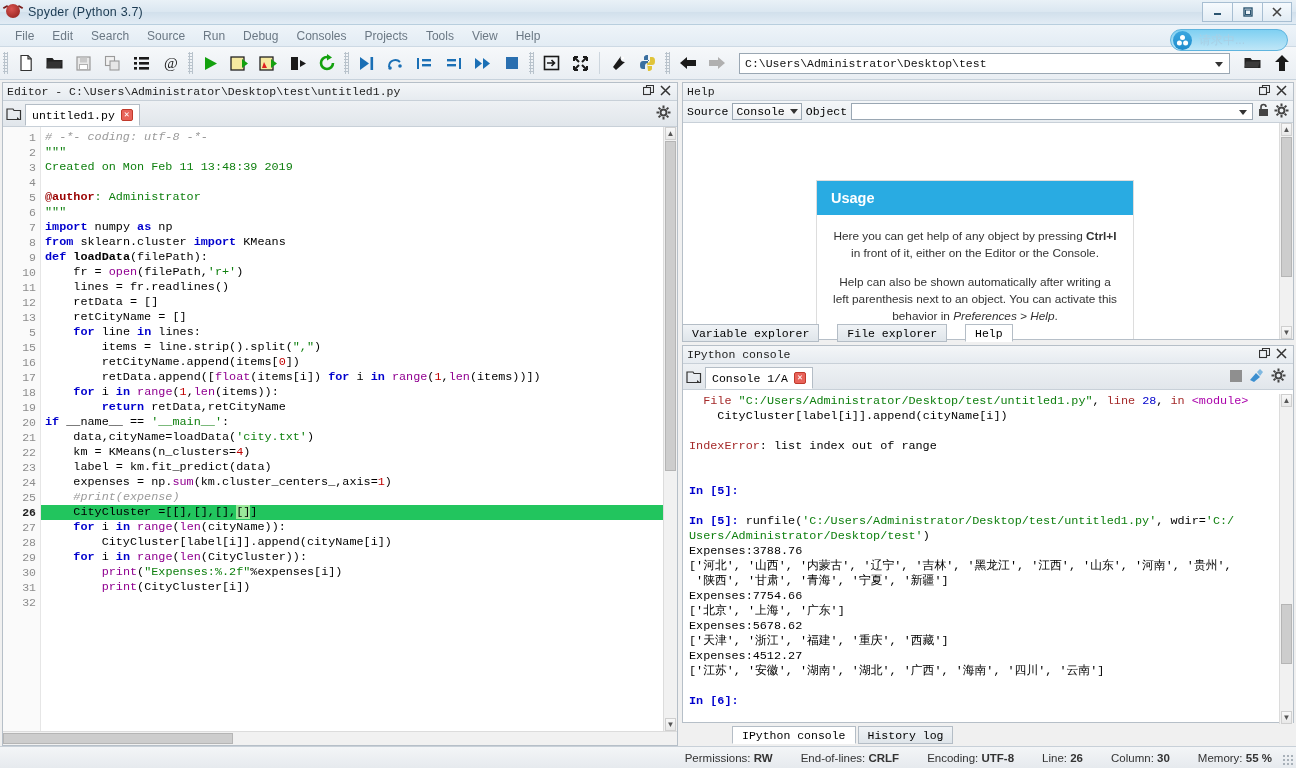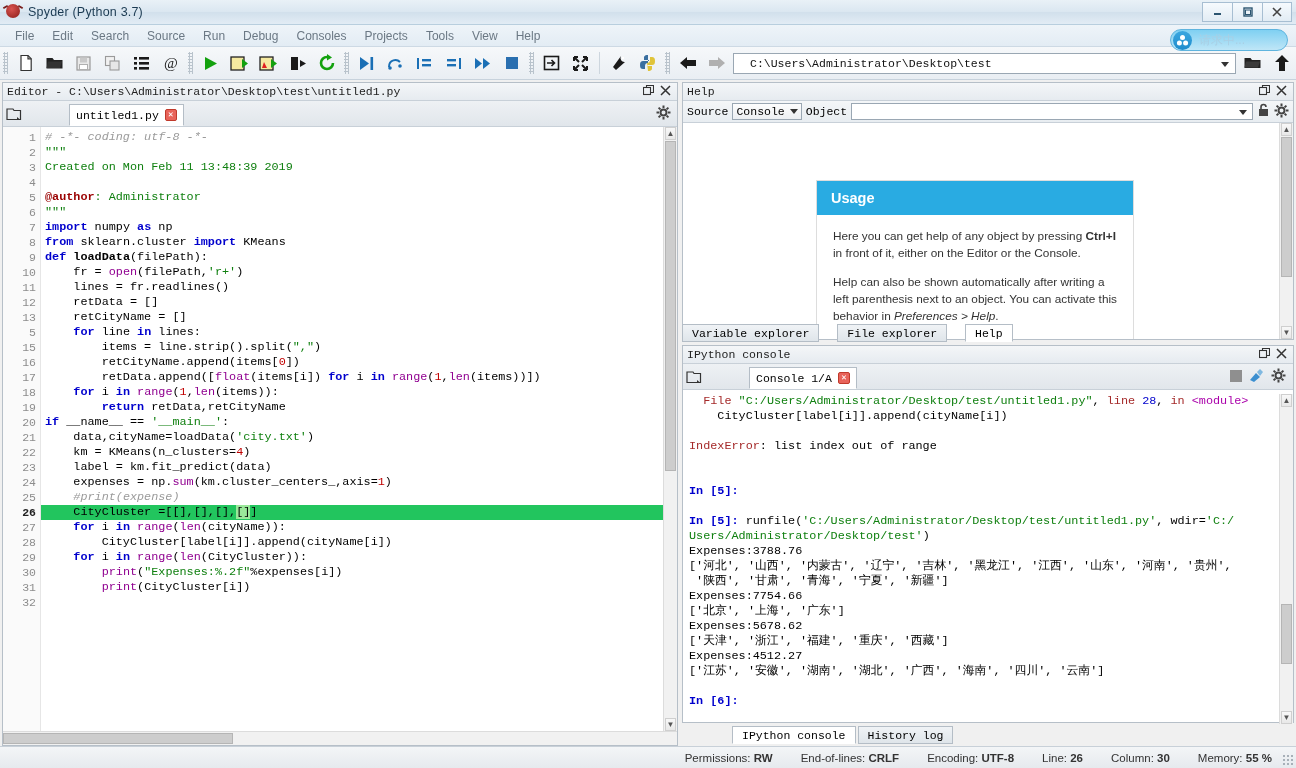--- a/index.html
+++ b/index.html
@@ -74,24 +74,24 @@
   }
   .tb-btn {
     width: 27px; height: 27px; display: flex; align-items: center; justify-content: center;
     margin: 0 1px; border-radius: 2px;
   }
   .tb-btn svg { display: block; }
   .tb-sep { width: 1px; height: 22px; background: #cdd6de; margin: 0 4px; }
 
   
   .pathbox {
-    flex: 1; height: 21px; margin: 0 2px; background: #fff;
+    flex: 1; height: 21px; margin: 0 8px; background: #fff;
     border: 1px solid #9aa7b3; display: flex; align-items: center;
     font-family: "Liberation Mono", monospace; font-size: 11.5px; color: #111;
-    padding-left: 16px; position: relative;
+    padding-left: 5px; position: relative;
   }
   .pathbox .caret {
     position: absolute; right: 6px; top: 8px;
     border-left: 4px solid transparent; border-right: 4px solid transparent;
     border-top: 5px solid #333;
   }
 
   
   .blue-pill {
     position: absolute; right: 8px; top: 29px; height: 22px; width: 118px;
@@ -125,21 +125,21 @@
   }
   .editor-tabsrow {
     height: 26px; background: linear-gradient(to bottom,#eef1f4,#e1e6eb);
     border-bottom: 1px solid #c8d0d8; display: flex; align-items: flex-end;
     position: relative;
   }
   .browse-ico { width: 22px; display: flex; align-items: center; justify-content: center; padding-bottom: 4px; }
   .file-tab {
     height: 22px; background: #fff; border: 1px solid #b4bdc6; border-bottom: 1px solid #fff;
     display: flex; align-items: center; padding: 0 6px; gap: 6px;
-    font-family: "Liberation Mono", monospace; font-size: 11.5px; margin-left: 44px;
+    font-family: "Liberation Mono", monospace; font-size: 11.5px;
   }
   .tab-close {
     width: 12px; height: 12px; background: #e8635a; border: 1px solid #c0392b;
     color: #fff; font-size: 9px; line-height: 10px; text-align: center; border-radius: 2px;
   }
   .gear {
     margin-left: auto; margin-right: 6px; padding-bottom: 3px;
   }
   .editor-body { flex: 1; display: flex; overflow: hidden; position: relative; background: #fff; }
   .gutter {
@@ -203,21 +203,21 @@
   .help-content { flex: 1; position: relative; overflow: hidden; background: #fff; }
   .usage-card {
     position: absolute; left: 133px; top: 57px; width: 318px;
     border: 1px solid #ddd; background: #fff;
   }
   .usage-head {
     background: #29ABE2; color: #fff; font-size: 14.5px; font-weight: bold;
     padding: 9px 14px;
   }
   .usage-body { padding: 13px 16px 6px 16px; font-size: 11.8px; color: #333; line-height: 1.45; }
-  .usage-body p { margin: 0 0 12px 0; }
+  .usage-body p { margin: 0 0 12px 0; text-align: center; }
   .help-vscroll {
     position: absolute; right: 0; top: 0; width: 14px; height: 100%;
     background: #f1f1f1; border-left: 1px solid #dcdcdc;
   }
   .vthumb { position: absolute; left: 1px; top: 18px; width: 11px; height: 150px; background: #cdcdcd; border: 1px solid #b5b5b5; }
   .sb-arrow {
     position: absolute; left: 1px; width: 11px; height: 13px;
     display: flex; align-items: center; justify-content: center; font-size: 8px; color: #555;
     background: linear-gradient(to bottom,#f8f8f8,#e8e8e8); border: 1px solid #cfcfcf;
   }

